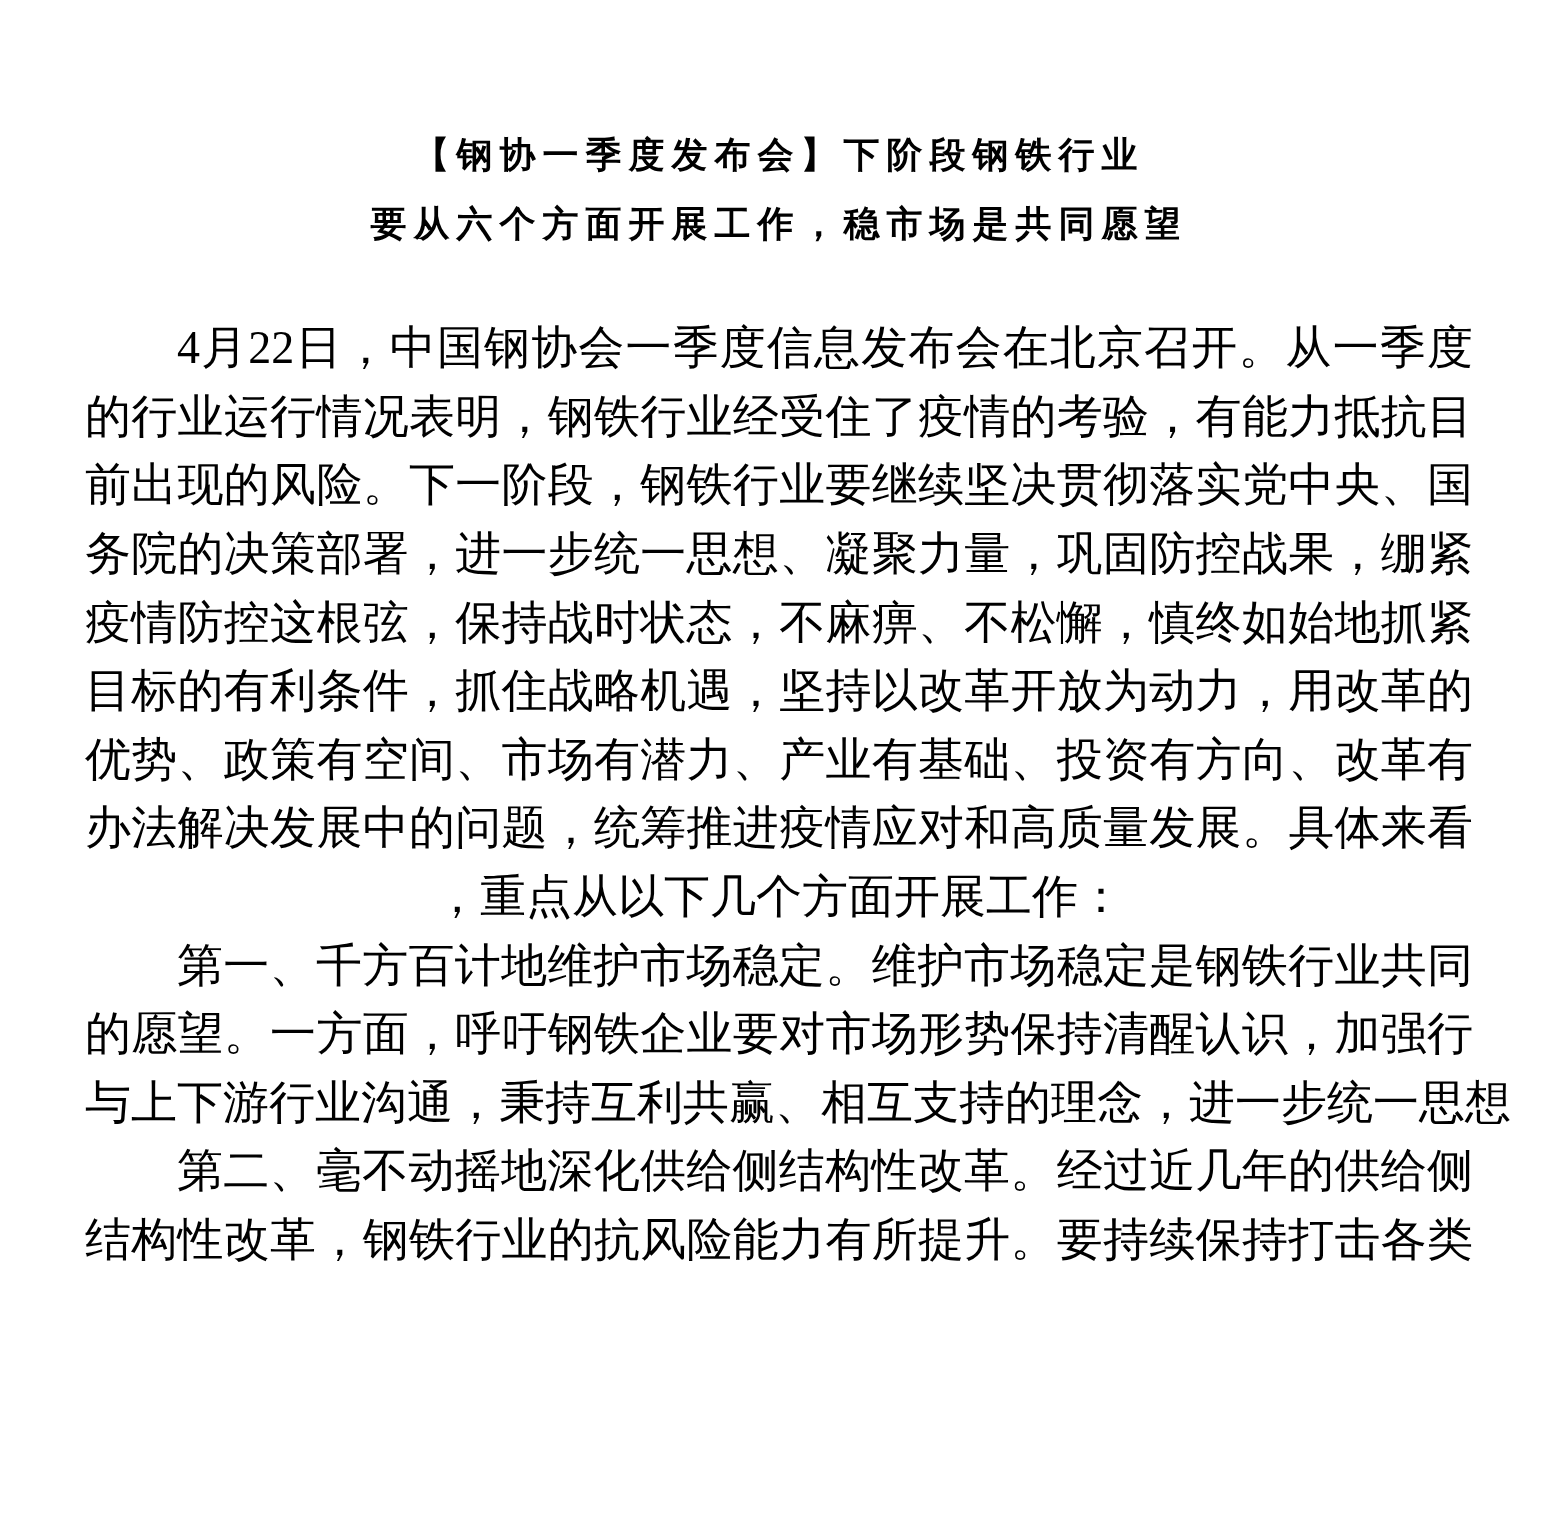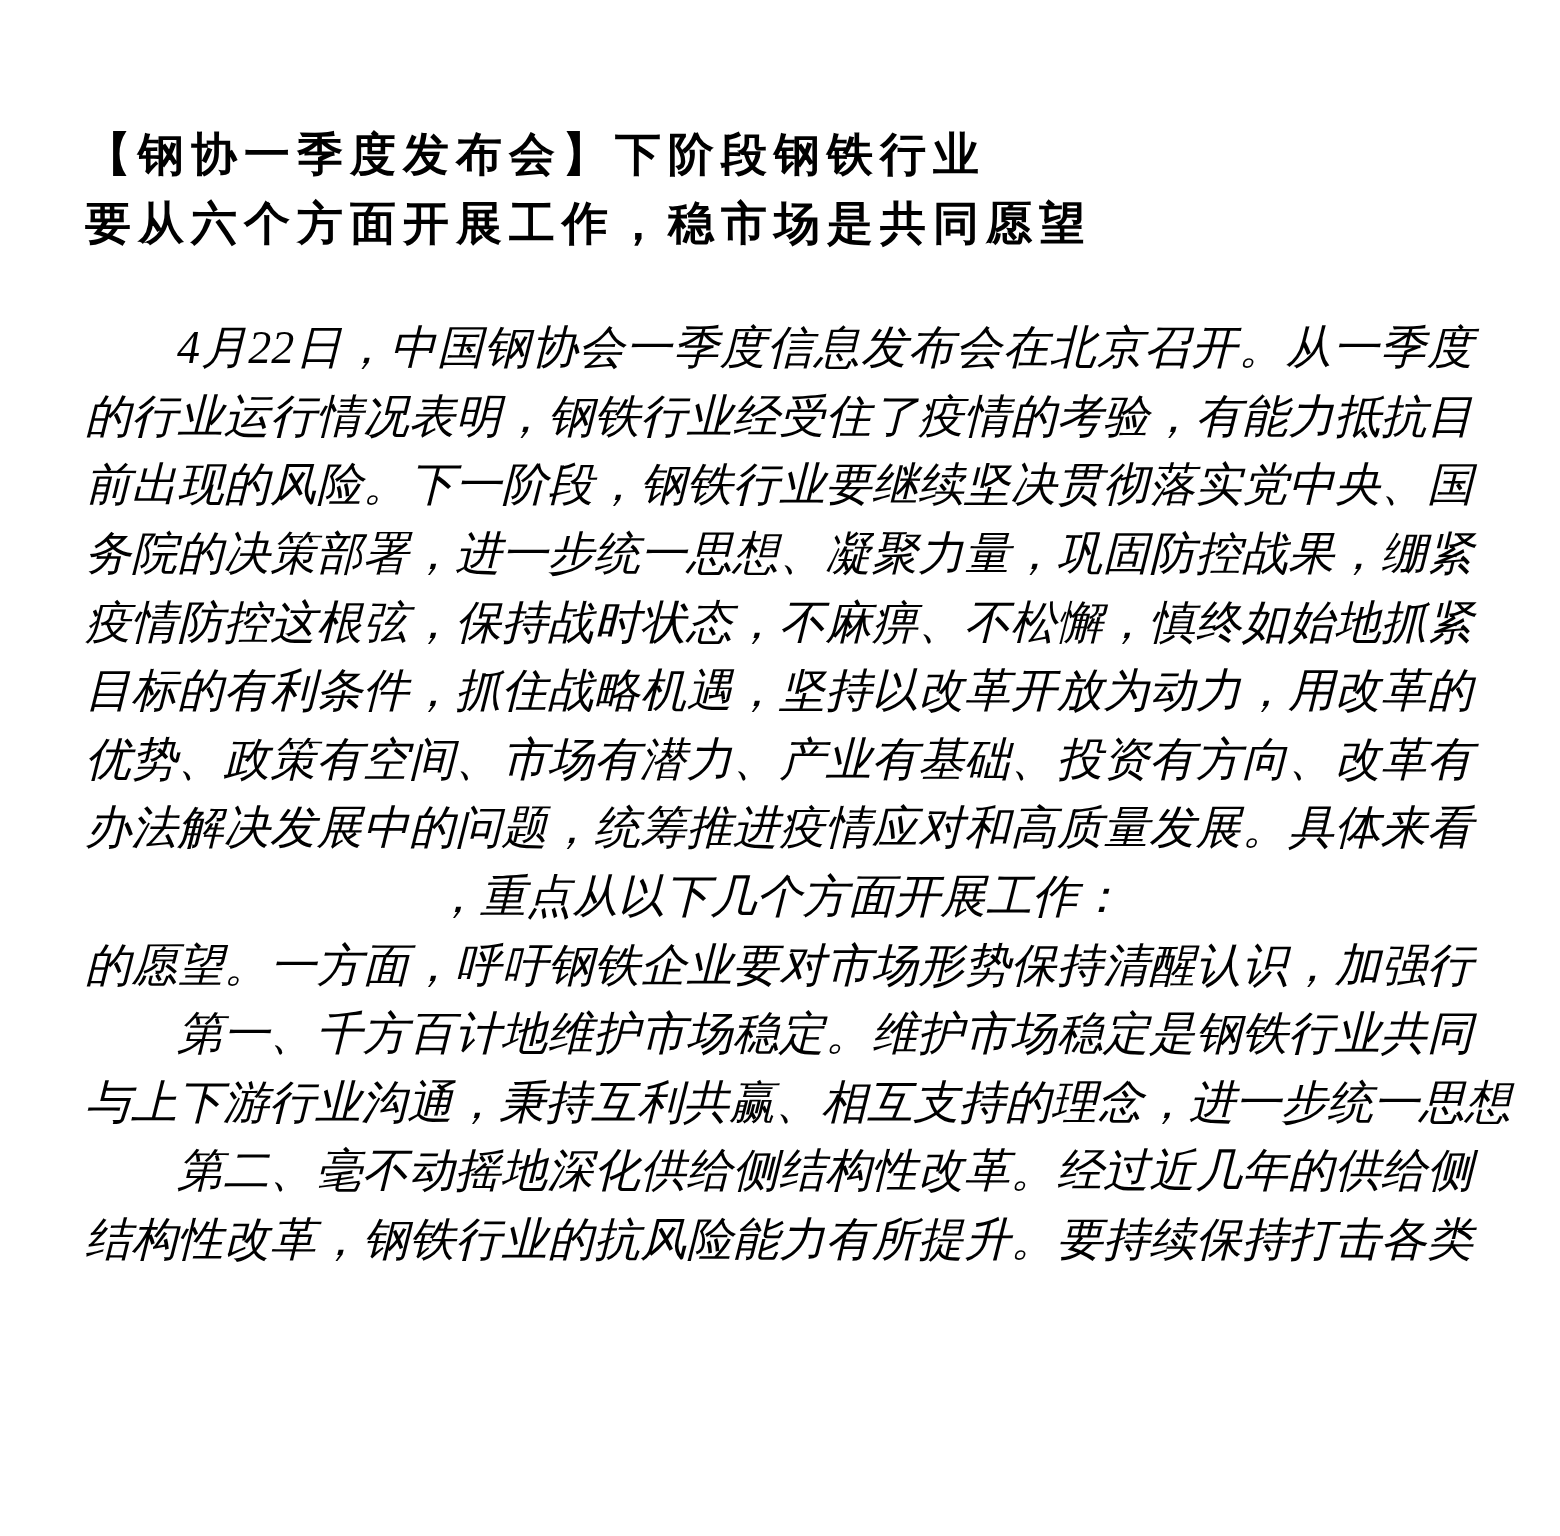--- a/index.html
+++ b/index.html
@@ -16,35 +16,35 @@
     overflow: hidden;
     font-family: "Liberation Serif", "DejaVu Serif", serif;
   }
   .column {
     position: absolute;
     left: 85px;
     top: 121px;
     width: 1388px;
   }
   .doc-title {
-    font-size: 46px;
+    font-size: 36px;
     font-weight: bold;
     line-height: 68.6px;
     letter-spacing: 7px;
+    text-align: center;
     white-space: nowrap;
   }
   .doc-body {
     margin-top: 56px;
     font-size: 46px;
     line-height: 68.6px;
   }
   .paragraph {
     margin: 0;
     padding: 0;
-    font-style: italic;
   }
   .line {
     text-align: justify;
     text-align-last: justify;
     white-space: nowrap;
   }
   .line.no-fill {
     text-align: center;
     text-align-last: auto;
   }
@@ -67,22 +67,22 @@
           <div class="line">的行业运行情况表明，钢铁行业经受住了疫情的考验，有能力抵抗目</div>
           <div class="line">前出现的风险。下一阶段，钢铁行业要继续坚决贯彻落实党中央、国</div>
           <div class="line">务院的决策部署，进一步统一思想、凝聚力量，巩固防控战果，绷紧</div>
           <div class="line">疫情防控这根弦，保持战时状态，不麻痹、不松懈，慎终如始地抓紧</div>
           <div class="line">目标的有利条件，抓住战略机遇，坚持以改革开放为动力，用改革的</div>
           <div class="line">优势、政策有空间、市场有潜力、产业有基础、投资有方向、改革有</div>
           <div class="line">办法解决发展中的问题，统筹推进疫情应对和高质量发展。具体来看</div>
           <div class="line no-fill">，重点从以下几个方面开展工作：</div>
         </div>
         <div class="paragraph">
+          <div class="line indent">第一、千方百计地维护市场稳定。维护市场稳定是钢铁行业共同</div>
           <div class="line">的愿望。一方面，呼吁钢铁企业要对市场形势保持清醒认识，加强行</div>
-          <div class="line indent">第一、千方百计地维护市场稳定。维护市场稳定是钢铁行业共同</div>
           <div class="line">与上下游行业沟通，秉持互利共赢、相互支持的理念，进一步统一思想</div>
         </div>
         <div class="paragraph">
           <div class="line indent">第二、毫不动摇地深化供给侧结构性改革。经过近几年的供给侧</div>
           <div class="line">结构性改革，钢铁行业的抗风险能力有所提升。要持续保持打击各类</div>
         </div>
       </div>
   </div>
 </div>
 

